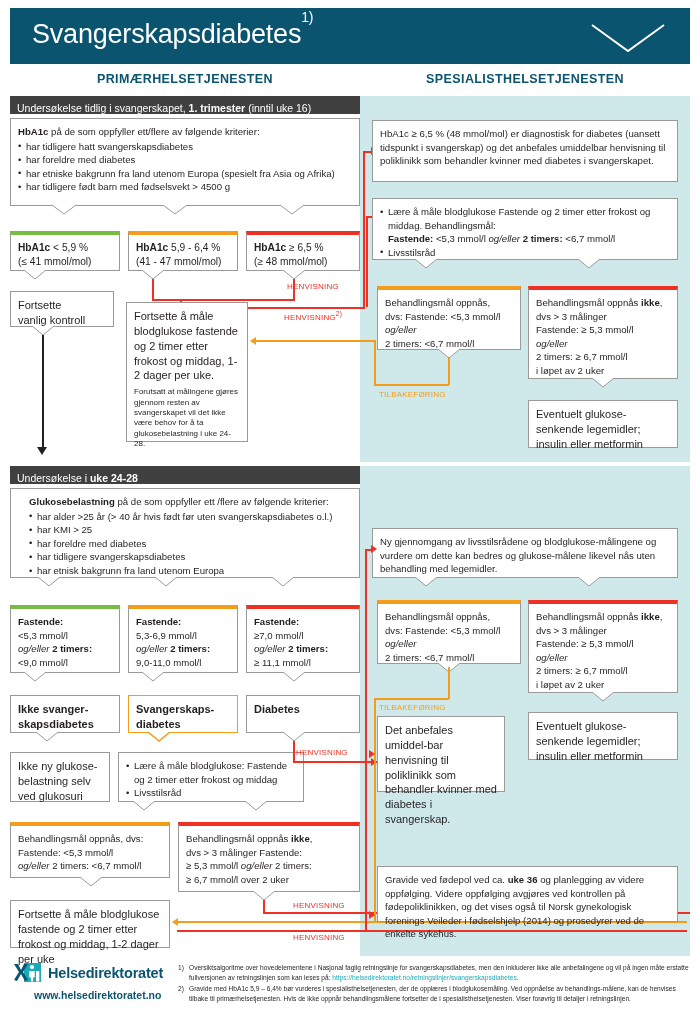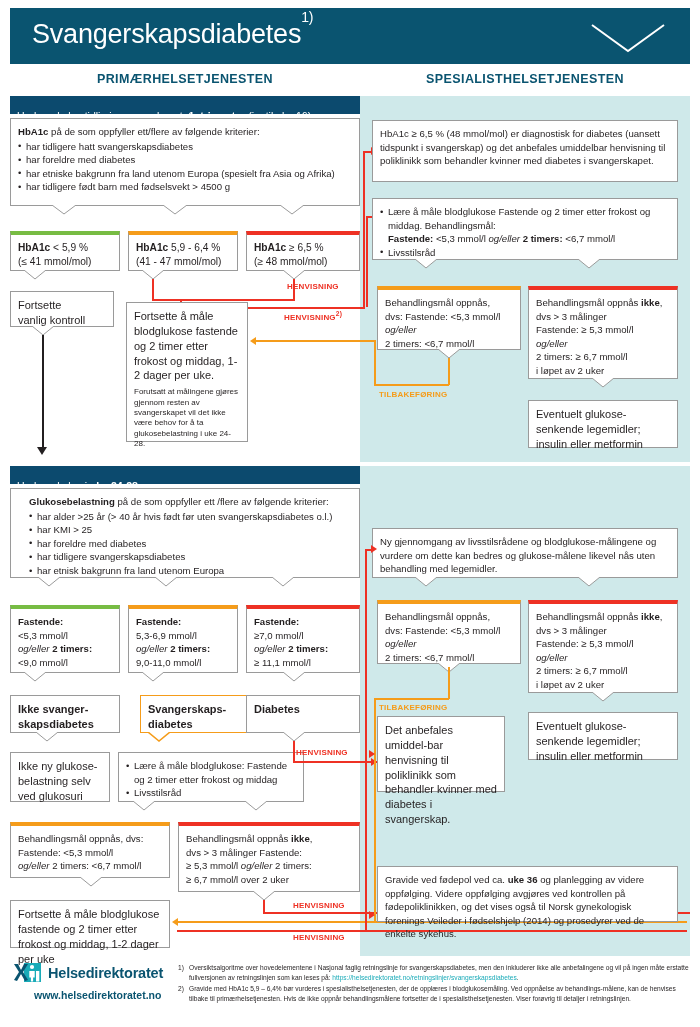--- a/index.html
+++ b/index.html
@@ -32,22 +32,22 @@
   }
   .colhead.primary{left:10px;width:350px;}
   .colhead.special{left:360px;width:330px;}
 
   
   .panel-spec{position:absolute;background:#cfe9ea;}
   #spec-panel-1{left:360px;top:96px;width:330px;height:366px;}
   #spec-panel-2{left:360px;top:466px;width:330px;height:490px;}
 
   .sectionbar{
-    position:absolute;background:#0c4a6e;color:#ffffff;
-    font-size:10.5px;padding:14px 7px 4px 7px;box-sizing:border-box;
+    position:absolute;background:#404040;color:#ffffff;
+    font-size:10.5px;padding:6px 7px 4px 7px;box-sizing:border-box;
     line-height:1.15;white-space:nowrap;
   }
   .sectionbar b{font-weight:bold;}
   #bar-1{left:10px;top:96px;width:350px;height:18px;}
   #bar-2{left:10px;top:466px;width:350px;height:18px;}
 
   
   .box{
     position:absolute;background:#ffffff;border:1px solid #9a9a9a;
     box-sizing:border-box;font-size:9.6px;line-height:1.42;
@@ -55,38 +55,38 @@
   }
   .box b{font-weight:bold;}
   .box i{font-style:italic;}
   .box .ul{margin:0;padding:0;list-style:none;}
   .box .ul li{position:relative;padding-left:8px;margin:0;}
   .box .ul li:before{content:"•";position:absolute;left:0;top:-0.5px;}
   .box.cap{border-top-width:4px;border-top-style:solid;}
   .box.cap-green{border-top-color:#77bc43;}
   .box.cap-orange{border-top-color:#f59c1a;}
   .box.cap-red{border-top-color:#ee3124;}
-  .box.out-orange{border-color:#f59c1a;border-width:1.5px;margin-left:12px;}
+  .box.out-orange{border-color:#f59c1a;border-width:1.5px;}
   .smalltext{font-size:8px;line-height:1.3;display:block;margin-top:4px;color:#231f20;}
   .bigtxt{font-size:11px;line-height:1.35;}
   .midtxt{font-size:10.2px;line-height:1.42;}
 
   
   .notch{position:absolute;width:22px;height:9px;overflow:visible;pointer-events:none;}
   .notch svg{display:block;}
 
   
   .ln{position:absolute;}
   .ln.v{width:2px;}
   .ln.h{height:2px;}
   .red{background:#ee3124;}
   .orange{background:#f59c1a;}
   .black{background:#231f20;}
   .lbl{
-    position:absolute;font-size:8px;font-weight:bold;letter-spacing:0.2px;
+    position:absolute;font-size:8px;font-weight:normal;letter-spacing:0.2px;
     white-space:nowrap;
   }
   .lbl.red{background:transparent;color:#ee3124;}
   .lbl.orange{background:transparent;color:#f59c1a;}
   .arrowhead{position:absolute;width:0;height:0;}
 
   
   .logo-wrap{position:absolute;left:12px;top:962px;width:170px;height:48px;}
   .logo-mark{position:absolute;left:0;top:0;width:30px;height:26px;}
   .logo-text{

